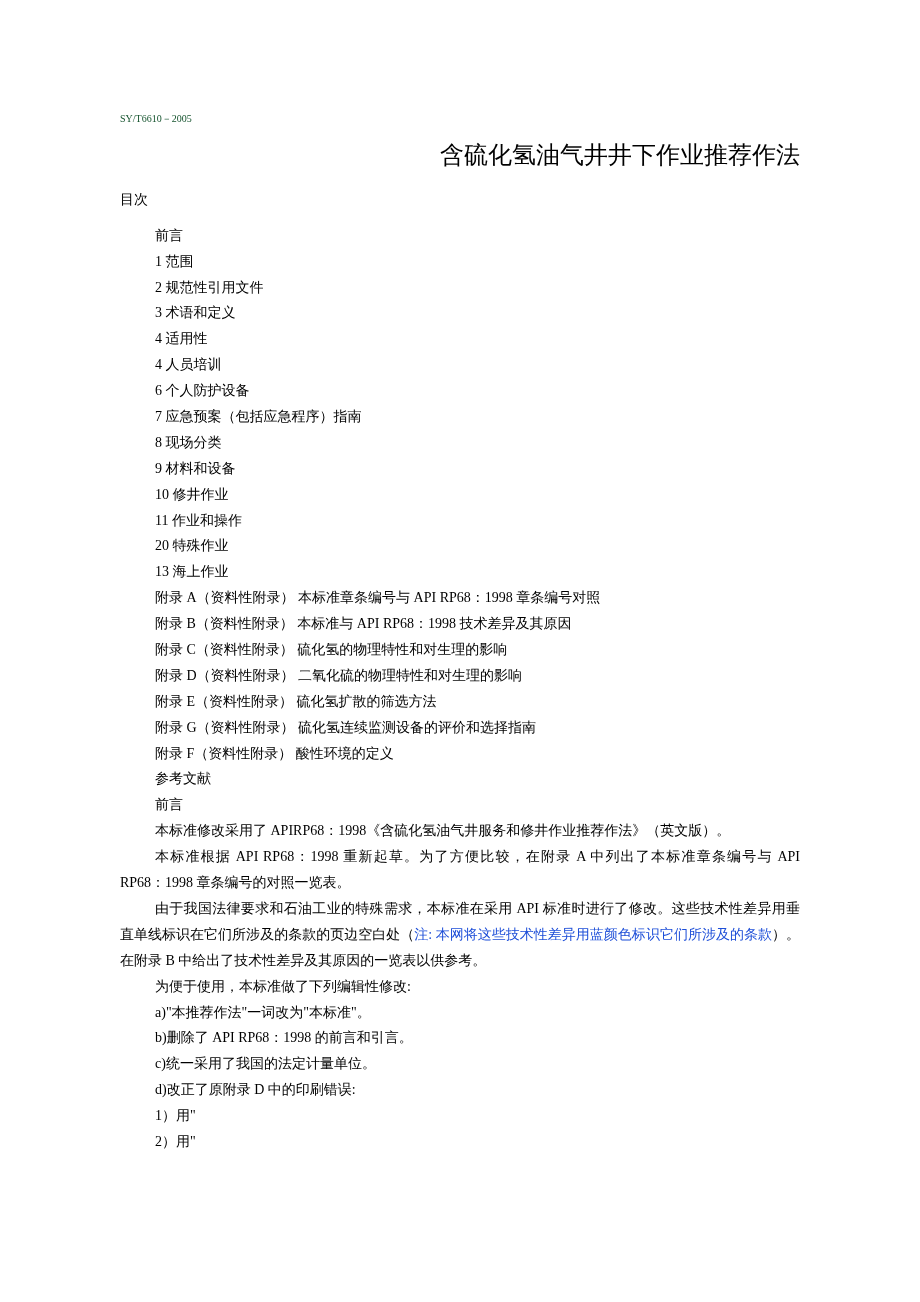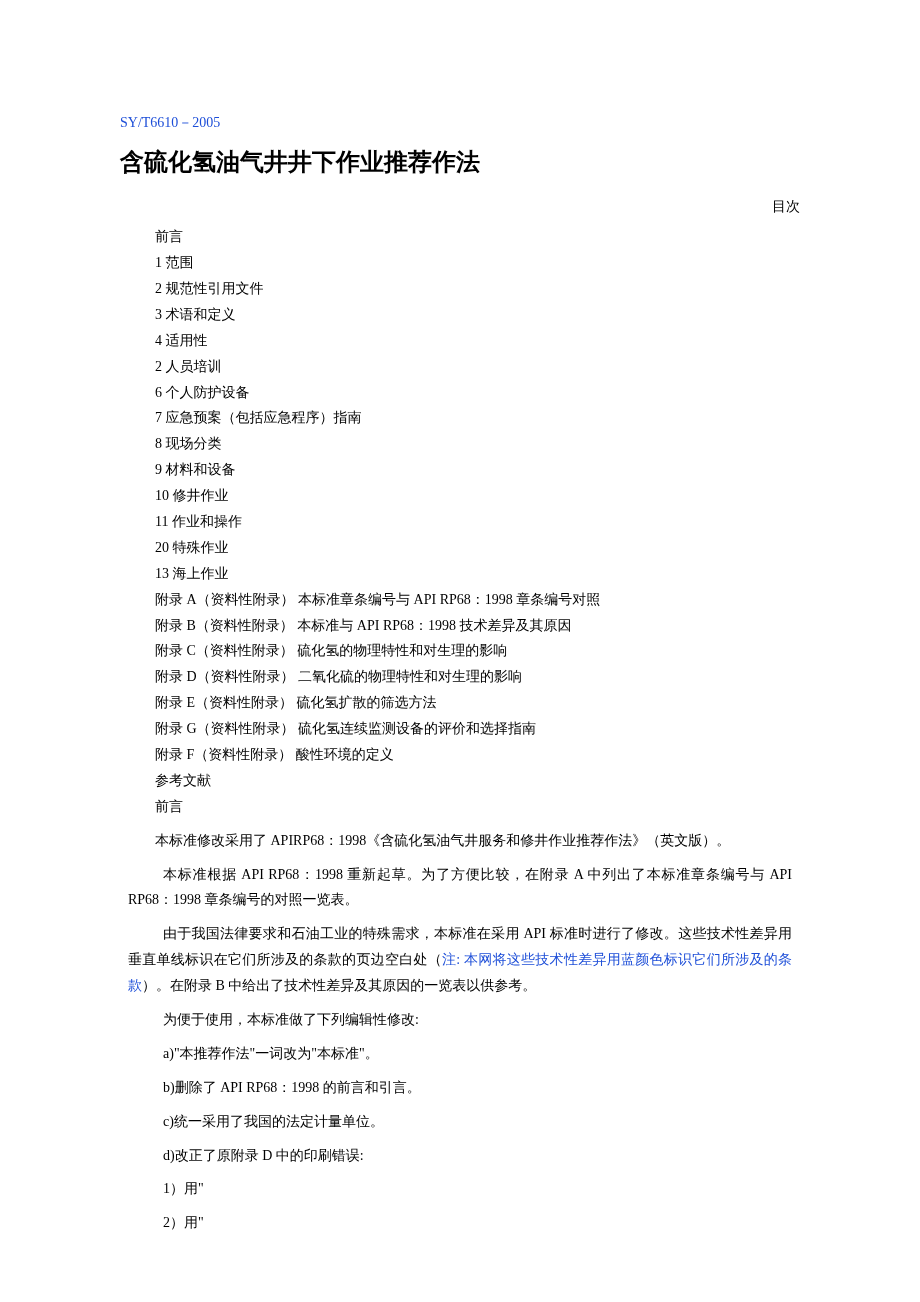--- a/index.html
+++ b/index.html
@@ -11,43 +11,42 @@
     color: #000;
     line-height: 1.85;
   }
   .page {
     width: 920px;
     min-height: 1302px;
     padding: 110px 120px 60px 120px;
     box-sizing: border-box;
   }
   .std-code {
-    color: #1d4ed8;
-    font-size: 14px;
+    color: #14532d;
+    font-size: 10px;
     margin-bottom: 1px;
   }
   .title {
-    text-align: left;
+    text-align: right;
     font-size: 24px;
-    font-weight: bold;
+    font-weight: normal;
     margin: 4px 0 10px 0;
   }
   .section-label {
     font-size: 14px;
-    margin-bottom: 4px;
-    text-align: right;
+    margin-bottom: 10px;
   }
   .toc {
     padding-left: 2.5em;
   }
   .toc-item {
     margin: 0;
   }
   .body-text p {
-    margin: 8px;
+    margin: 0;
     text-indent: 2.5em;
     text-align: justify;
   }
   .note-inline {
     color: #1d4ed8;
   }
 </style>
 </head>
 <body>
 
@@ -58,21 +57,21 @@
   <div class="title">含硫化氢油气井井下作业推荐作法</div>
 
   <div class="section-label">目次</div>
 
   <div class="toc">
     <div class="toc-item">前言</div>
     <div class="toc-item">1 范围</div>
     <div class="toc-item">2 规范性引用文件</div>
     <div class="toc-item">3 术语和定义</div>
     <div class="toc-item">4 适用性</div>
-    <div class="toc-item">2 人员培训</div>
+    <div class="toc-item">4 人员培训</div>
     <div class="toc-item">6 个人防护设备</div>
     <div class="toc-item">7 应急预案（包括应急程序）指南</div>
     <div class="toc-item">8 现场分类</div>
     <div class="toc-item">9 材料和设备</div>
     <div class="toc-item">10 修井作业</div>
     <div class="toc-item">11 作业和操作</div>
     <div class="toc-item">20 特殊作业</div>
     <div class="toc-item">13 海上作业</div>
     <div class="toc-item">附录 A（资料性附录）  本标准章条编号与 API RP68：1998 章条编号对照</div>
     <div class="toc-item">附录 B（资料性附录）  本标准与 API RP68：1998 技术差异及其原因</div>

